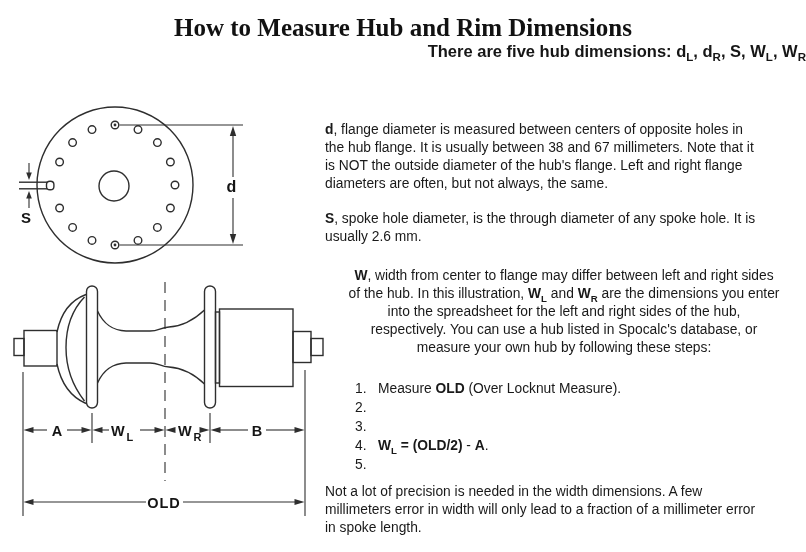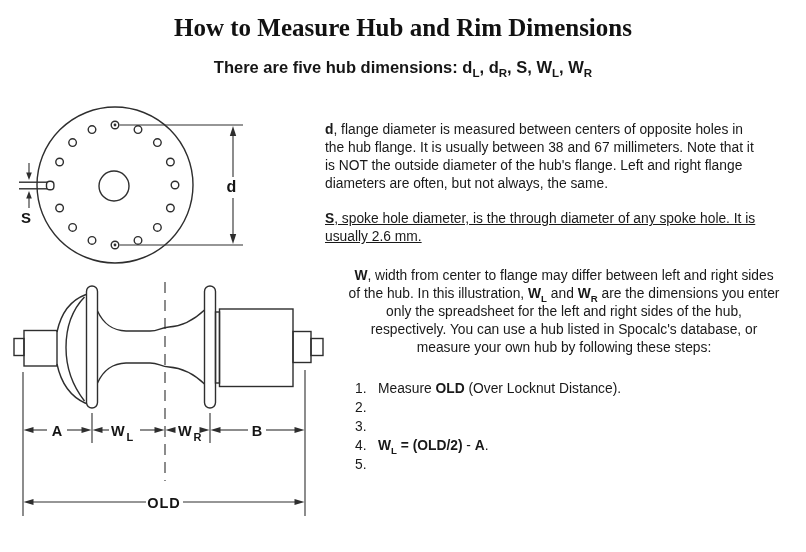--- a/index.html
+++ b/index.html
@@ -13,40 +13,39 @@
   }
   .title{
     margin-top:14px;
     text-align:center;
     font-family:"Liberation Serif", serif;
     font-weight:700;
     font-size:25px;
     color:#111;
   }
   .subtitle{
-    margin-top:16px;
-    text-align:center;
+    text-align:right;
     font-weight:700;
     font-size:16.5px;
     color:#161616;
   }
   sub{font-size:0.70em;line-height:0;}
   .b{font-weight:700;}
   .right-col{
     position:absolute;
     left:325px;top:121px;
     width:478px;
   }
   .right-col p{
     margin:0;
     font-size:13.8px;
     line-height:18px;
     white-space:pre-wrap;
   }
-  .p-s{margin-top:17px !important;text-decoration:underline;}
+  .p-s{margin-top:17px !important;}
   .p-w{margin-top:21px !important;text-align:center;}
   .steps{margin-top:22px;}
   .step{
     display:flex;
     padding-left:30px;
     font-size:13.8px;
     line-height:19px;
   }
   .step .num{width:23px;flex:0 0 23px;}
   .p-prec{margin-top:9px !important;}
@@ -181,39 +180,42 @@
 
   <div class="right-col">
     <p class="p-d"><span class="b">d</span><span>, flange diameter is measured between centers of opposite holes in
 the hub flange. It is usually between 38 and 67 millimeters. Note that it
 is NOT the outside diameter of the hub's flange. Left and right flange
 diameters are often, but not always, the same.</span></p>
     <p class="p-s"><span class="b">S</span><span>, spoke hole diameter, is the through diameter of any spoke hole. It is
 usually 2.6 mm.</span></p>
     <p class="p-w"><span class="b">W</span><span>, width from center to flange may differ between left and right sides
 of the hub. In this illustration, </span><span class="b">W</span><sub class="b">L</sub><span> and </span><span class="b">W</span><sub class="b">R</sub><span> are the dimensions you enter
-only the spreadsheet for the left and right sides of the hub,
+into the spreadsheet for the left and right sides of the hub,
 respectively. You can use a hub listed in Spocalc's database, or
 measure your own hub by following these steps:</span></p>
 
     <div class="steps">
       <div class="step">
         <span class="num">1.</span>
-        <span><span>Measure </span><span class="b">OLD</span><span> (Over Locknut Distance).</span></span>
+        <span><span>Measure </span><span class="b">OLD</span><span> (Over Locknut Measure).</span></span>
       </div>
       <div class="step">
         <span class="num">2.</span>
       </div>
       <div class="step">
         <span class="num">3.</span>
       </div>
       <div class="step">
         <span class="num">4.</span>
         <span><span class="b">W</span><sub class="b">L</sub><span class="b"> = (OLD/2)</span><span> - </span><span class="b">A</span><span>.</span></span>
       </div>
       <div class="step">
         <span class="num">5.</span>
       </div>
     </div>
 
+    <p class="p-prec"><span>Not a lot of precision is needed in the width dimensions. A few
+millimeters error in width will only lead to a fraction of a millimeter error
+in spoke length.</span></p>
   </div>
 
 </div>
 
 </body></html>

